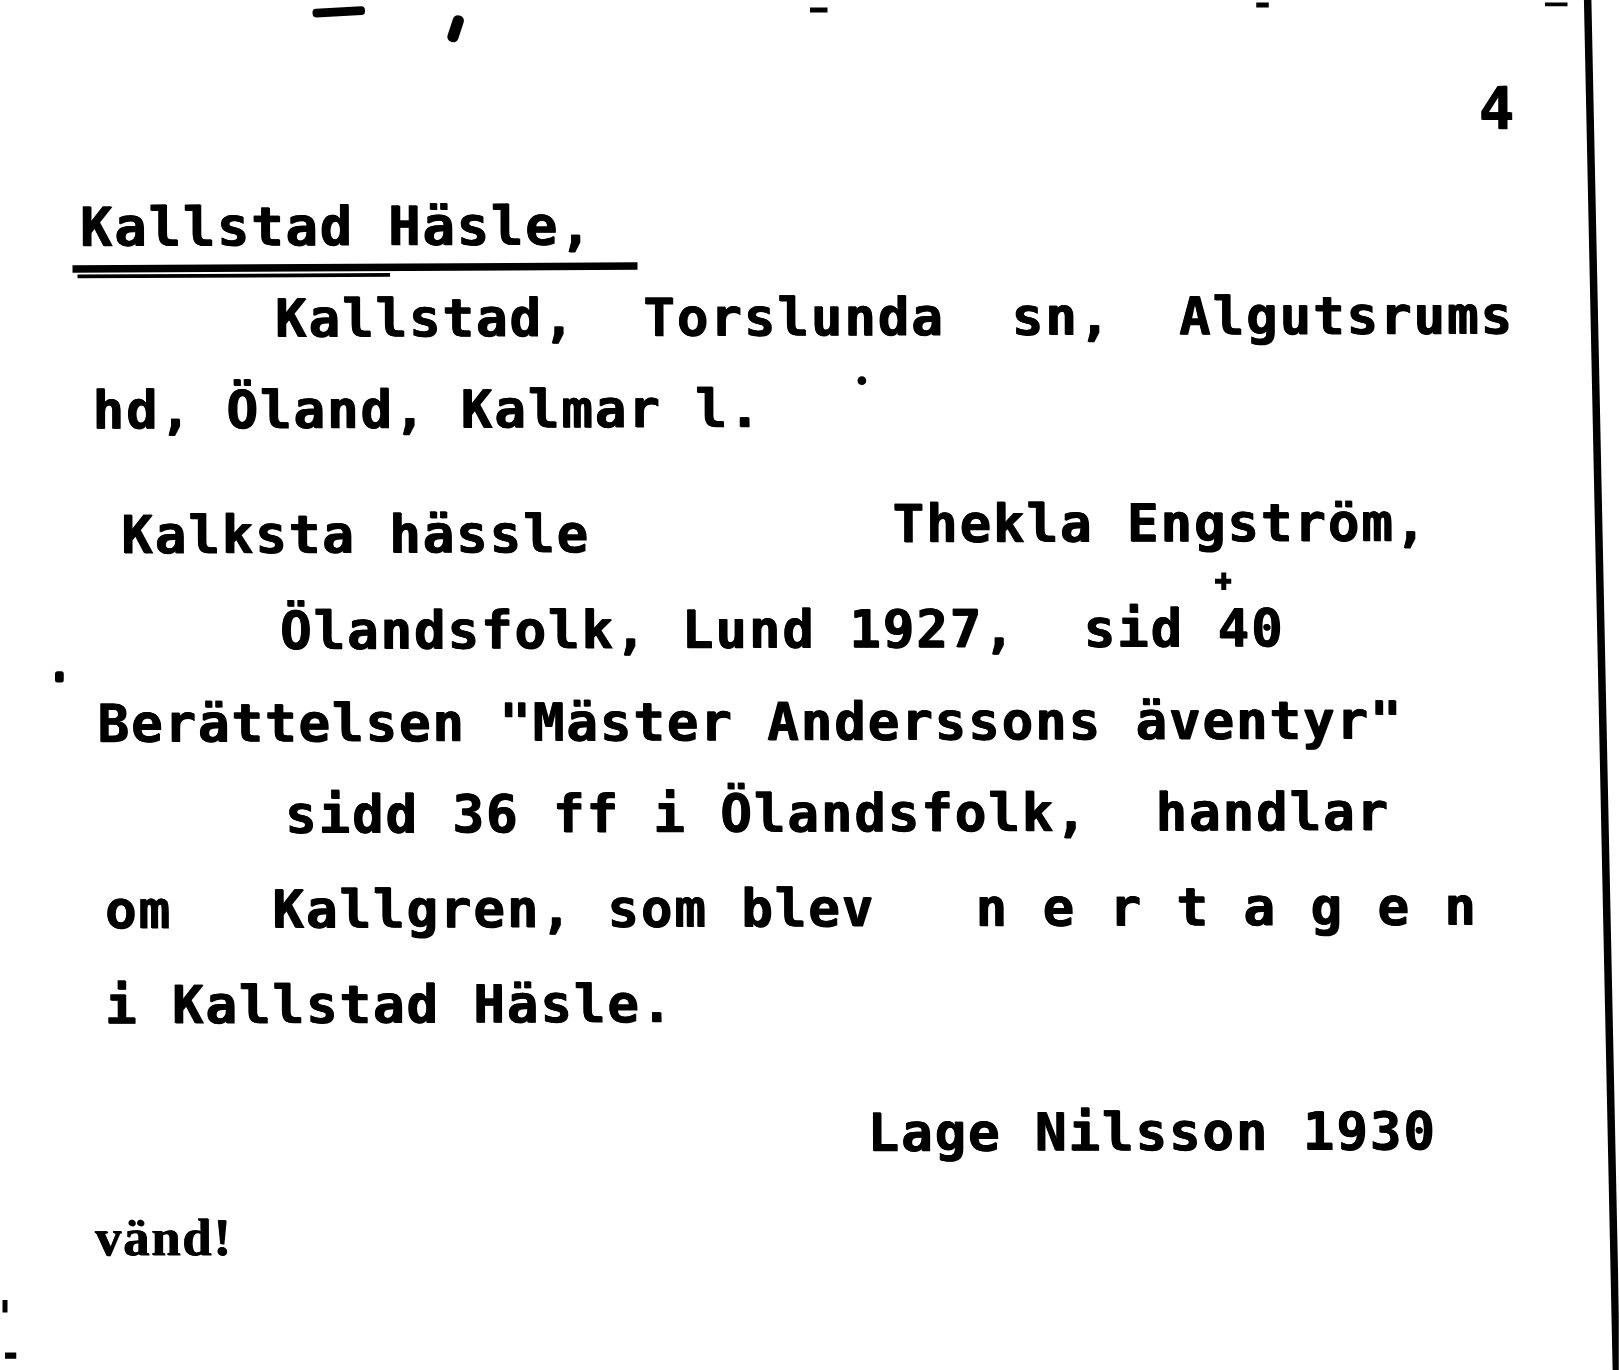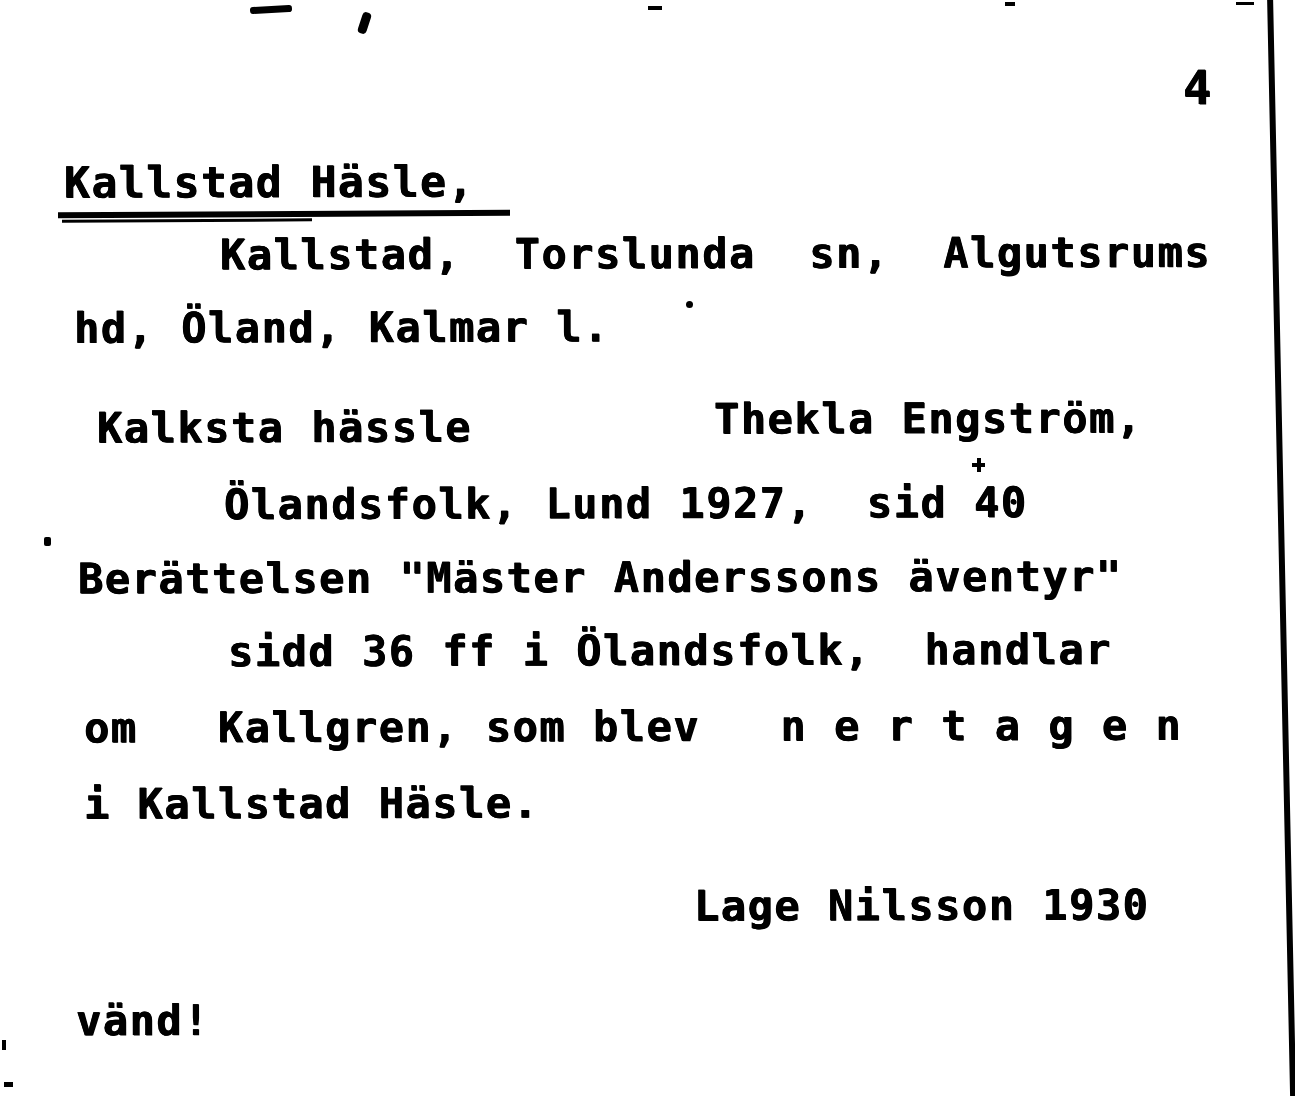--- a/index.html
+++ b/index.html
@@ -51,21 +51,21 @@
   <div class="tl" style="left:72px;  top:407px;margin-left:25px;">Kalksta hässle</div>
   <div class="tl" style="left:714px; top:398px;">Thekla Engström,</div>
   <div class="tl" style="left:224px; top:483px;">Ölandsfolk, Lund 1927,  sid 40</div>
   <div class="tl" style="left:78px;  top:557px;">Berättelsen "Mäster Anderssons äventyr"</div>
   <div class="tl" style="left:228px; top:630px;">sidd 36 ff i Ölandsfolk,  handlar</div>
   <div class="tl" style="left:84px;  top:706px;">om   Kallgren, som blev   n e r t a g e n</div>
   <div class="tl" style="left:84px;  top:783px;">i Kallstad Häsle.</div>
 
   <div class="tl" style="left:694px; top:885px;">Lage Nilsson 1930</div>
 
-  <div class="tl" style="left:76px; top:1000px;">vänd!</div>
+  <div class="tl" style="left:76px; top:970px;font-family:Liberation Serif, serif;">vänd!</div>
 
   <div class="edge-line"></div>
 
   <div class="speck" style="left:250px; top:6px;  width:42px; height:7px; border-radius:3px; transform:rotate(-3deg);"></div>
   <div class="speck" style="left:360px; top:12px; width:9px;  height:22px; border-radius:4px; transform:rotate(18deg);"></div>
   <div class="speck" style="left:648px; top:6px;  width:14px; height:4px;"></div>
   <div class="speck" style="left:1005px; top:2px; width:10px; height:4px;"></div>
   <div class="speck" style="left:1236px; top:2px; width:18px; height:3px;"></div>
   <div class="speck" style="left:44px;  top:537px; width:7px; height:9px; border-radius:2px;"></div>
   <div class="speck" style="left:686px; top:301px; width:7px; height:7px; border-radius:50%;"></div>

